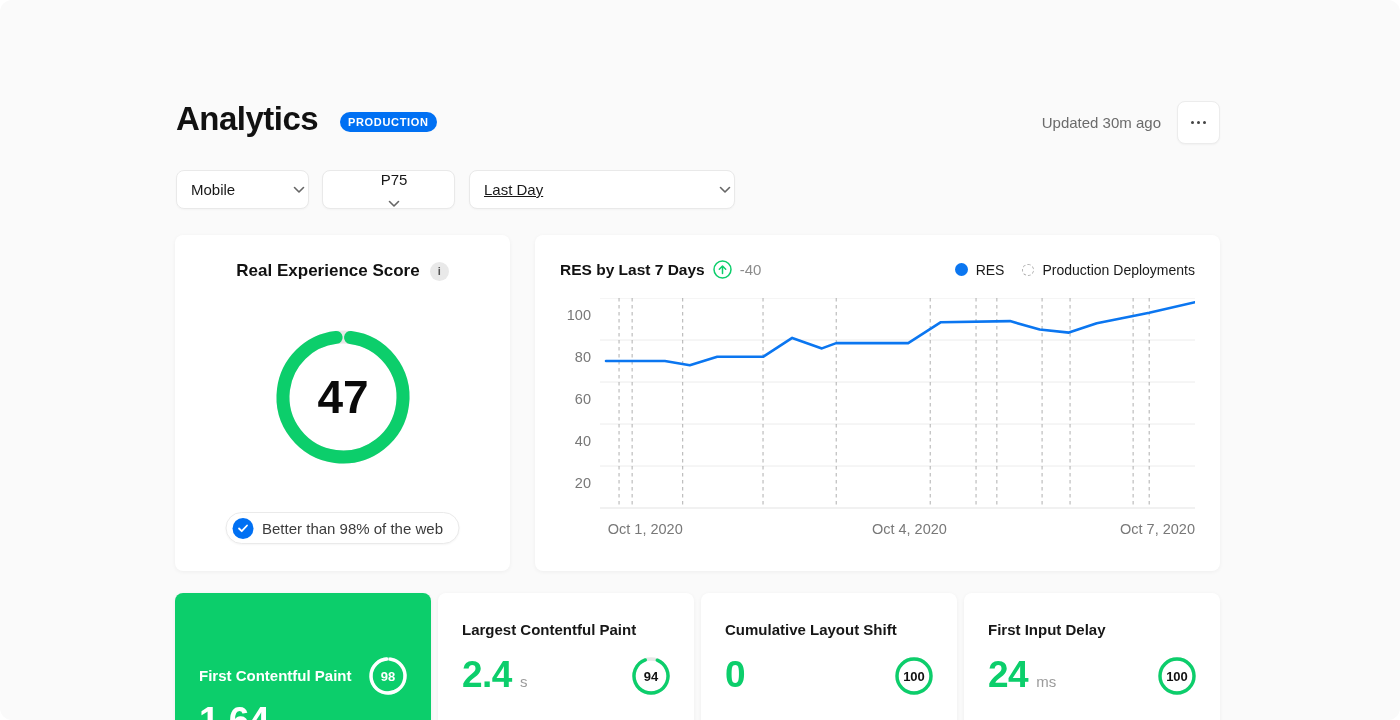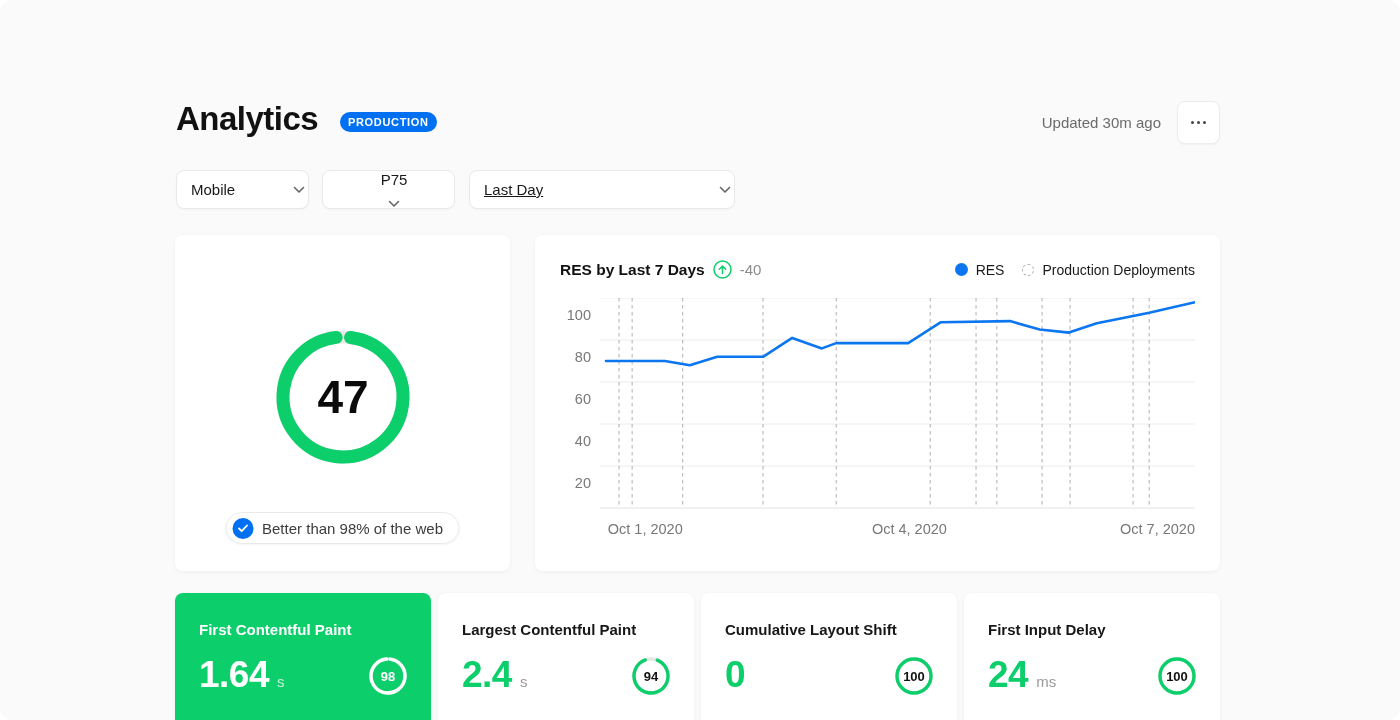--- a/index.html
+++ b/index.html
@@ -48,21 +48,21 @@
   
   .metrics-row { position:absolute; left:175px; top:593px; width:1045px; display:flex; gap:7px; }
   .metric-card { position:relative; flex:1; height:150px; background:#fff; border-radius:8px; box-shadow:0 1px 4px rgba(0,0,0,0.05); padding:28px 24px 0 24px; cursor:pointer; }
   .metric-card .m-title { font-size:15px; font-weight:700; color:#171717; }
   .metric-card .m-value-row { margin-top:16px; display:flex; align-items:baseline; gap:8px; }
   .metric-card .m-value { font-size:37px; font-weight:700; color:#0cce6b; letter-spacing:-0.5px; }
   .metric-card .m-unit { font-size:15px; color:#9b9b9b; }
   .metric-card .m-ring { position:absolute; right:22px; top:62px; width:42px; height:42px; }
   .metric-card .m-ring .ring-num { position:absolute; inset:0; display:flex; align-items:center; justify-content:center; font-size:13px; font-weight:600; color:#111; }
   .metric-card.selected { background:#0cce6b; }
-  .metric-card.selected .m-title { color:#fff; }
+  .metric-card.selected .m-title { color:#fff;margin-top:46px; }
   .metric-card.selected .m-value { color:#fff; }
   .metric-card.selected .m-unit { color:rgba(255,255,255,0.75); }
   .metric-card.selected .m-ring .ring-num { color:#fff; }
 </style>
 </head>
 <body>
 
 <div class="canvas">
 
   <div class="page-title">Analytics</div>
@@ -89,20 +89,24 @@
       </svg>
   </div>
   <div class="dd dd-range">
     <span>Last Day</span>
     <svg width="12" height="8" viewBox="0 0 12 8">
         <polyline points="1.5,1.5 6,6 10.5,1.5" fill="none" stroke="#666" stroke-width="1.6" stroke-linecap="round" stroke-linejoin="round"></polyline>
       </svg>
   </div>
 
   <div class="card res-card">
+    <div class="res-title-row">
+      <span class="res-title">Real Experience Score</span>
+      <span class="info-icon">i</span>
+    </div>
     <div class="gauge-wrap">
       <svg width="150" height="150" viewBox="0 0 150 150">
           <circle cx="75" cy="75" r="60" fill="none" stroke="#e8e8e8" stroke-width="13"></circle>
           <circle cx="75" cy="75" r="60" fill="none" stroke="#0cce6b" stroke-width="13" stroke-linecap="round" stroke-dasharray="361.9114736935441 15.079644737231007" transform="rotate(-82.8 75 75)"></circle>
         </svg>
       <div class="gauge-score">47</div>
     </div>
     <div class="res-pill">
       <span class="check-circle">
         <svg width="11" height="9" viewBox="0 0 11 9">

